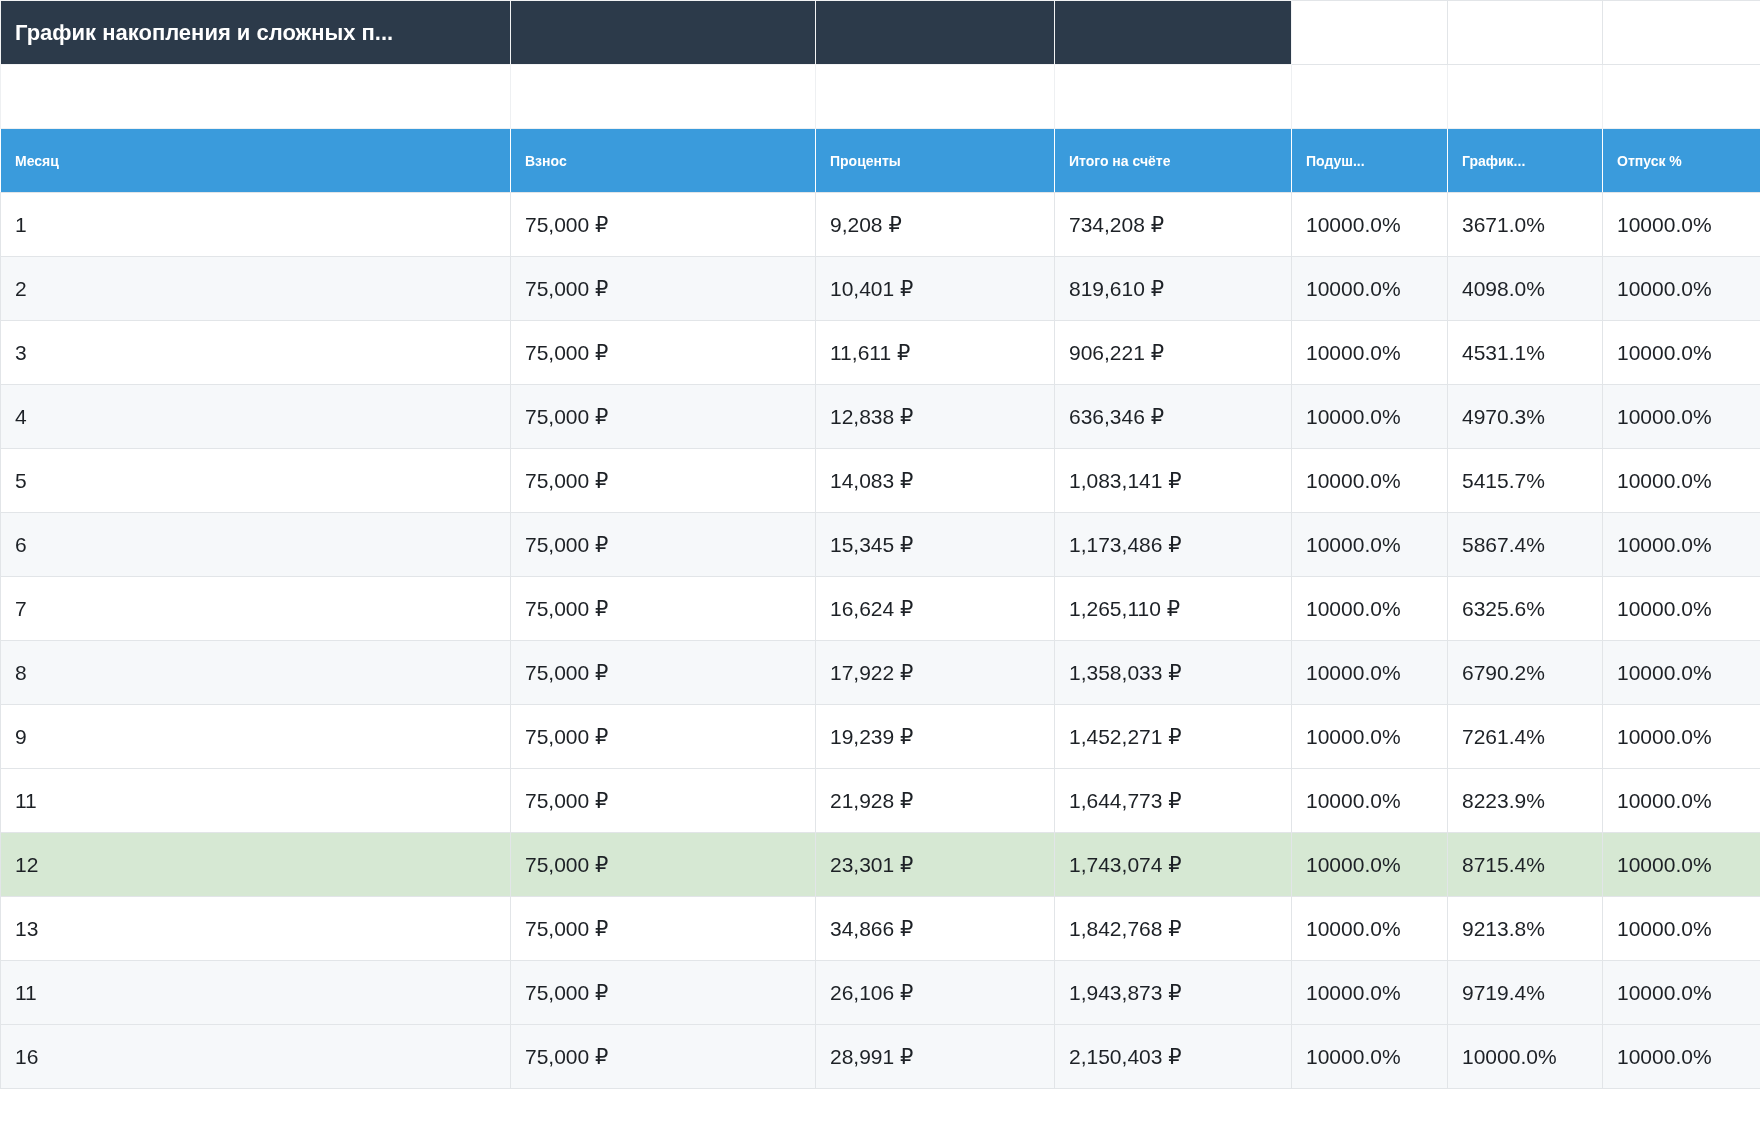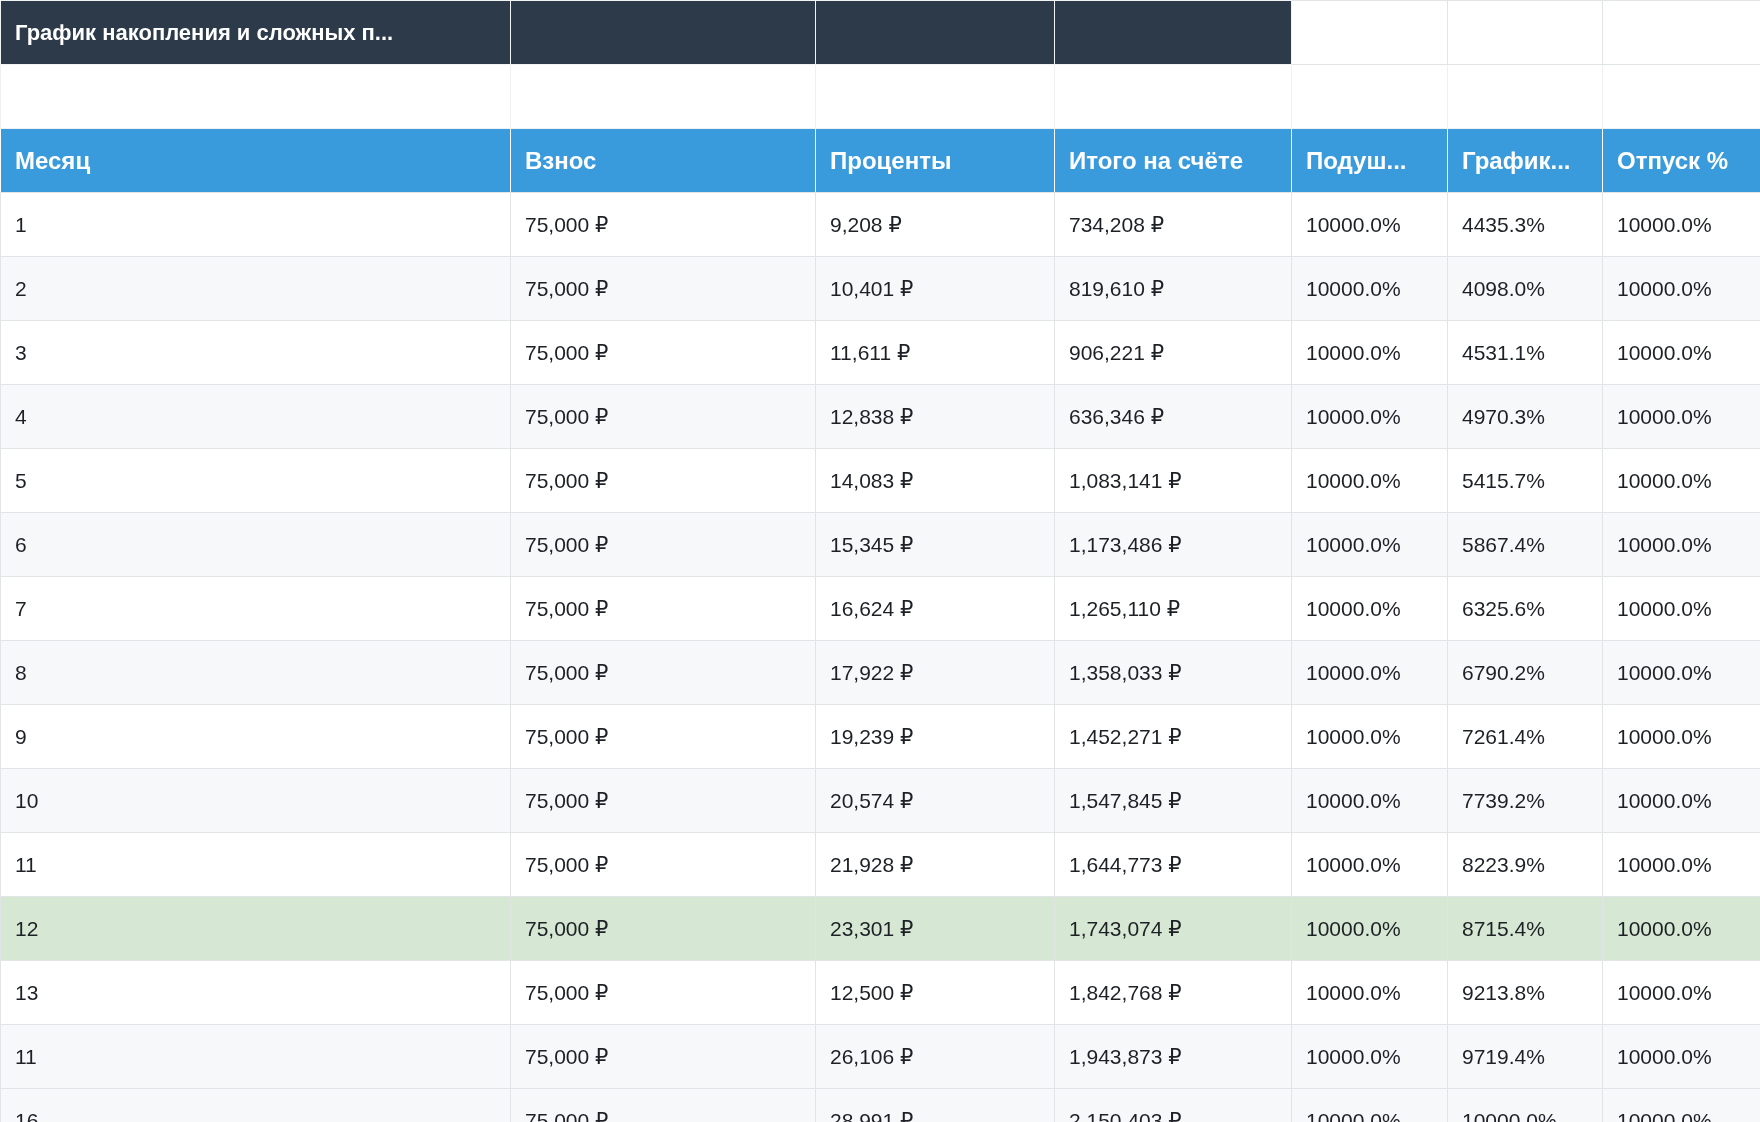--- a/index.html
+++ b/index.html
@@ -51,21 +51,21 @@
   
   .spacer-row td{
     background:#ffffff;
     border-color:#eef0f2;
   }
   
   .head-row th{
     background:var(--header-blue);
     color:#ffffff;
     font-weight:bold;
-    font-size:24px;
+    font-size:14px;
     border-color:#ffffff #ffffff var(--grid-line) #ffffff;
   }
   
   tbody tr.alt td{background:var(--row-alt);}
   tbody tr.highlight td{background:var(--highlight-green);}
   tbody td{background:#ffffff;}
 </style>
 </head>
 <body>
 
@@ -111,21 +111,21 @@
         <th>Отпуск %</th>
       </tr>
     </thead>
     <tbody>
         <tr>
           <td>1</td>
           <td>75,000 ₽</td>
           <td>9,208 ₽</td>
           <td>734,208 ₽</td>
           <td>10000.0%</td>
-          <td>4435.3%</td>
+          <td>3671.0%</td>
           <td>10000.0%</td>
         </tr>
         <tr class="alt">
           <td>2</td>
           <td>75,000 ₽</td>
           <td>10,401 ₽</td>
           <td>819,610 ₽</td>
           <td>10000.0%</td>
           <td>4098.0%</td>
           <td>10000.0%</td>
@@ -186,29 +186,20 @@
         </tr>
         <tr>
           <td>9</td>
           <td>75,000 ₽</td>
           <td>19,239 ₽</td>
           <td>1,452,271 ₽</td>
           <td>10000.0%</td>
           <td>7261.4%</td>
           <td>10000.0%</td>
         </tr>
-        <tr class="alt">
-          <td>10</td>
-          <td>75,000 ₽</td>
-          <td>20,574 ₽</td>
-          <td>1,547,845 ₽</td>
-          <td>10000.0%</td>
-          <td>7739.2%</td>
-          <td>10000.0%</td>
-        </tr>
         <tr>
           <td>11</td>
           <td>75,000 ₽</td>
           <td>21,928 ₽</td>
           <td>1,644,773 ₽</td>
           <td>10000.0%</td>
           <td>8223.9%</td>
           <td>10000.0%</td>
         </tr>
         <tr class="highlight">
@@ -216,21 +207,21 @@
           <td>75,000 ₽</td>
           <td>23,301 ₽</td>
           <td>1,743,074 ₽</td>
           <td>10000.0%</td>
           <td>8715.4%</td>
           <td>10000.0%</td>
         </tr>
         <tr>
           <td>13</td>
           <td>75,000 ₽</td>
-          <td>12,500 ₽</td>
+          <td>34,866 ₽</td>
           <td>1,842,768 ₽</td>
           <td>10000.0%</td>
           <td>9213.8%</td>
           <td>10000.0%</td>
         </tr>
         <tr class="alt">
           <td>11</td>
           <td>75,000 ₽</td>
           <td>26,106 ₽</td>
           <td>1,943,873 ₽</td>

